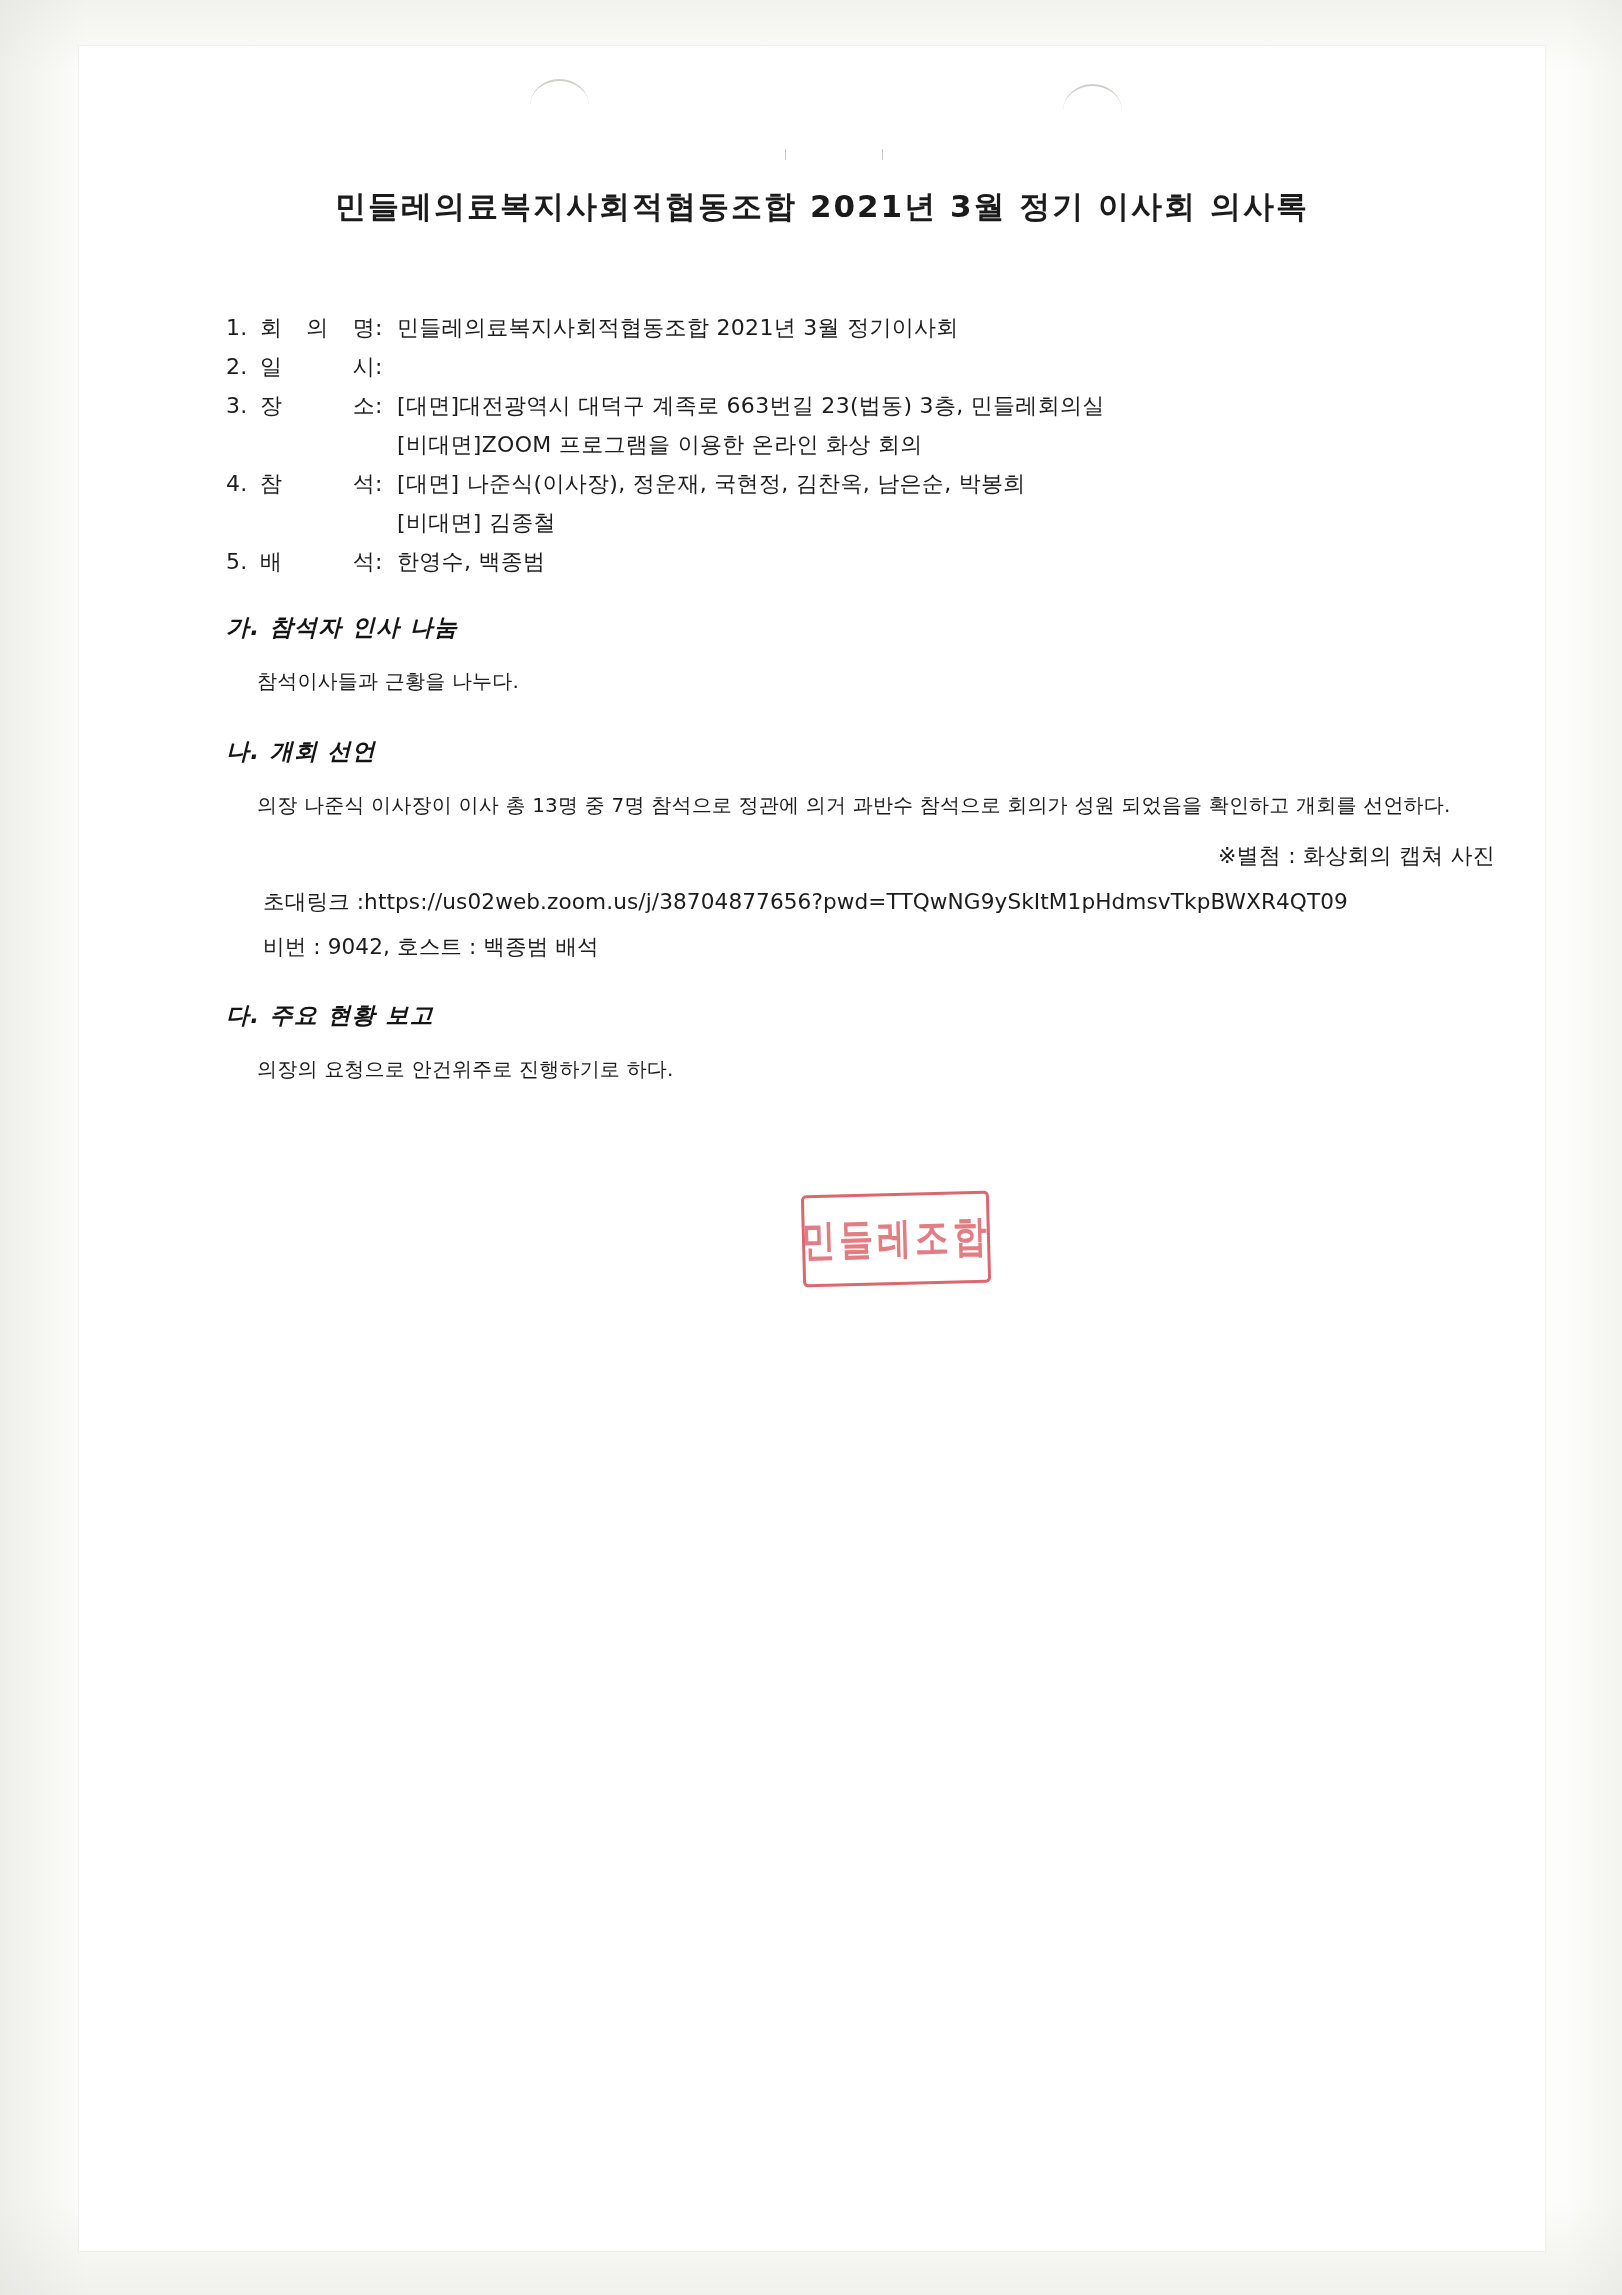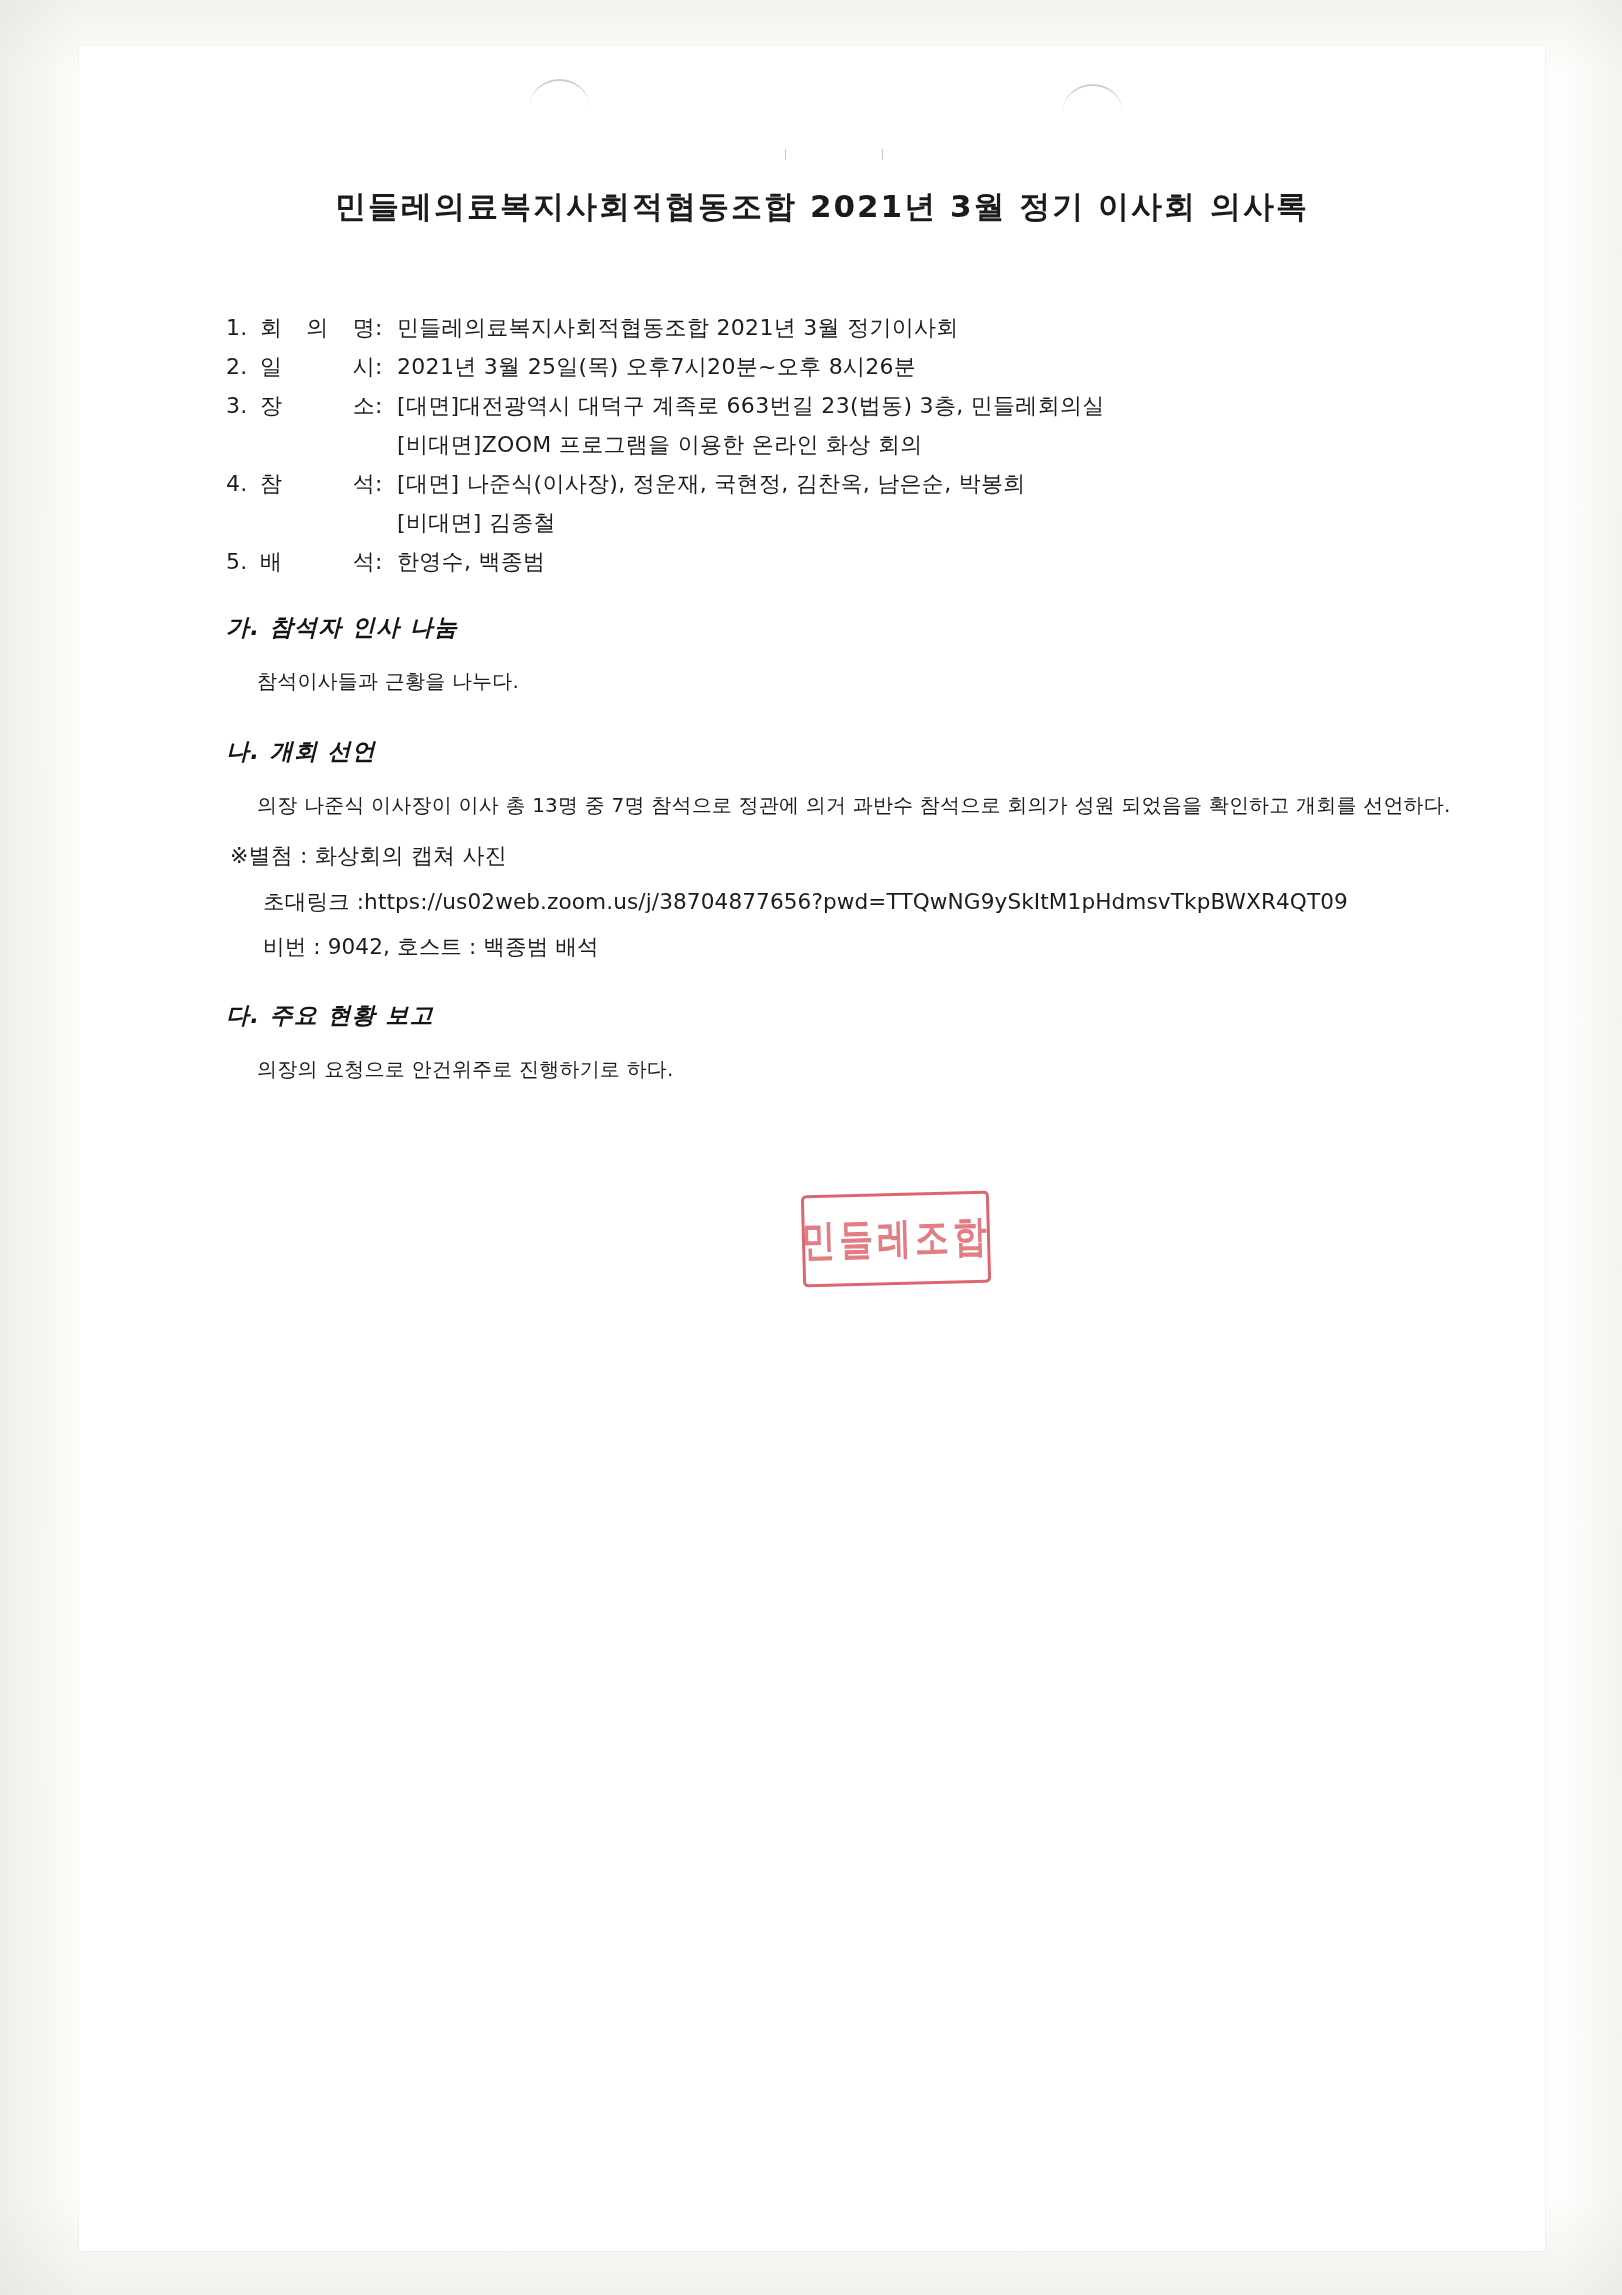--- a/index.html
+++ b/index.html
@@ -115,20 +115,21 @@
     font-size: 20px;
     line-height: 1.62;
     margin-left: 31px;
     letter-spacing: 0.2px;
   }
   .note-head {
     font-size: 22px;
     margin-top: 19.6px;
     margin-left: 3.9px;
     letter-spacing: 0.2px;
+    text-align: right;
   }
   .note-sub {
     font-size: 21.6px;
     margin-top: 15.7px;
     margin-left: 37px;
     letter-spacing: 0.1px;
     word-break: break-all;
   }
 
   
@@ -193,21 +194,20 @@
     </div>
 
     <div class="num-line">
       <span class="idx">2.</span>
       <span class="lbl">
         <span>일</span>
         <span></span>
         <span>시</span>
       </span>
       <span class="colon">:</span>
-      <span class="val">2021년 3월 25일(목) 오후7시20분~오후 8시26분</span>
     </div>
 
     <div class="num-line">
       <span class="idx">3.</span>
       <span class="lbl">
         <span>장</span>
         <span></span>
         <span>소</span>
       </span>
       <span class="colon">:</span>

